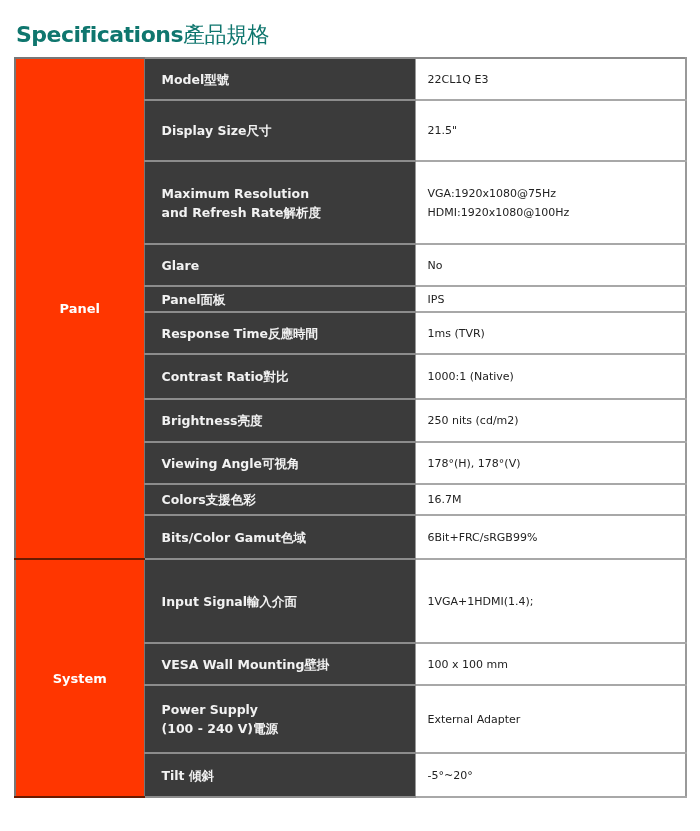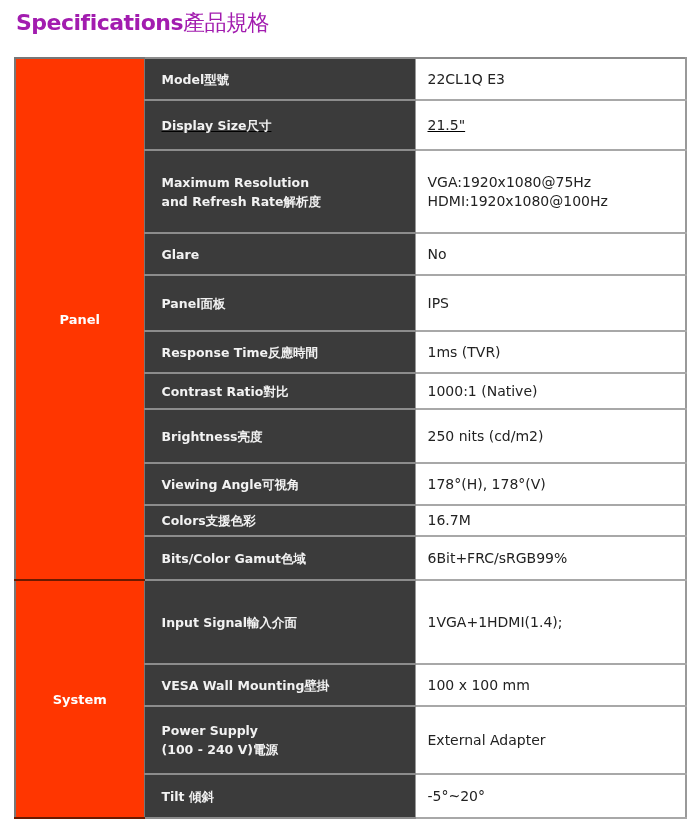--- a/index.html
+++ b/index.html
@@ -1,32 +1,32 @@
 <!DOCTYPE html>
 <html><head>
 <meta charset="utf-8">
 <style>
   html, body { margin: 0; padding: 0; background: #ffffff; }
   body { width: 700px; height: 831px; position: relative; overflow: hidden;
          font-family: "DejaVu Sans", "Liberation Sans", sans-serif; }
-  .title { position: absolute; left: 16px; top: 8px; font-size: 22px; font-weight: bold;
-           color: #a21caf; letter-spacing: -0.5px; }
+  .title { position: absolute; left: 16px; top: 20px; font-size: 22px; font-weight: bold;
+           color: #0f766e; letter-spacing: -0.5px; }
   .title .cjk { font-family: "DejaVu Serif", "Liberation Serif", serif; font-weight: normal; font-size: 22px; }
   .spec-table { position: absolute; left: 14px; top: 57px; width: 671px;
                 border-collapse: collapse; table-layout: fixed; }
   .spec-table td { padding: 0; vertical-align: middle; }
   .col-group { width: 129px; }
   .col-label { width: 271px; }
   .col-value { width: 271px; }
   td.group { background: #ff3600; color: #ffffff; text-align: center; font-weight: bold;
              font-size: 13px; border-left: 2px solid #777; border-bottom: 2px solid #6b1a00; }
   td.label { background: #3b3b3b; color: #f2f2f2; font-weight: bold; font-size: 12.5px;
              padding-left: 17px; border-bottom: 2px solid #8c8c8c; border-left: 1px solid #777;
              line-height: 19px; }
-  td.value { background: #ffffff; color: #222; font-size: 14px; padding-left: 12px;
+  td.value { background: #ffffff; color: #222; font-size: 11px; padding-left: 12px;
              border-bottom: 2px solid #a8a8a8; border-right: 2px solid #999; border-left: 1px solid #999;
              line-height: 19px; }
   tr.first td.label, tr.first td.value { border-top: 2px solid #8c8c8c; }
   tr.first td.group { border-top: 2px solid #777; }
   .val-line { display: block; }
 </style>
 </head>
 <body>
 
 <div class="title">
@@ -42,21 +42,21 @@
   <tbody id="spec-body">
       <tr class="first" style="height: 42px;">
         <td class="group" rowspan="11">Panel</td>
         <td class="label">
           <span class="val-line">Model型號</span>
         </td>
         <td class="value">
           <span class="val-line">22CL1Q E3</span>
         </td>
       </tr>
-      <tr style="height: 50px; text-decoration: underline;">
+      <tr style="height: 61px;">
         <td class="label">
           <span class="val-line">Display Size尺寸</span>
         </td>
         <td class="value">
           <span class="val-line">21.5"</span>
         </td>
       </tr>
       <tr style="height: 83px;">
         <td class="label">
           <span class="val-line">Maximum Resolution</span>
@@ -68,45 +68,45 @@
         </td>
       </tr>
       <tr style="height: 42px;">
         <td class="label">
           <span class="val-line">Glare</span>
         </td>
         <td class="value">
           <span class="val-line">No</span>
         </td>
       </tr>
-      <tr style="height: 56px;">
+      <tr style="height: 26px;">
         <td class="label">
           <span class="val-line">Panel面板</span>
         </td>
         <td class="value">
           <span class="val-line">IPS</span>
         </td>
       </tr>
       <tr style="height: 42px;">
         <td class="label">
           <span class="val-line">Response Time反應時間</span>
         </td>
         <td class="value">
           <span class="val-line">1ms (TVR)</span>
         </td>
       </tr>
-      <tr style="height: 36px; margin-left: 20px;">
+      <tr style="height: 45px; margin-left: 20px;">
         <td class="label">
           <span class="val-line">Contrast Ratio對比</span>
         </td>
         <td class="value">
           <span class="val-line">1000:1 (Native)</span>
         </td>
       </tr>
-      <tr style="height: 54px;">
+      <tr style="height: 43px;">
         <td class="label">
           <span class="val-line">Brightness亮度</span>
         </td>
         <td class="value">
           <span class="val-line">250 nits (cd/m2)</span>
         </td>
       </tr>
       <tr style="height: 42px;">
         <td class="label">
           <span class="val-line">Viewing Angle可視角</span>

